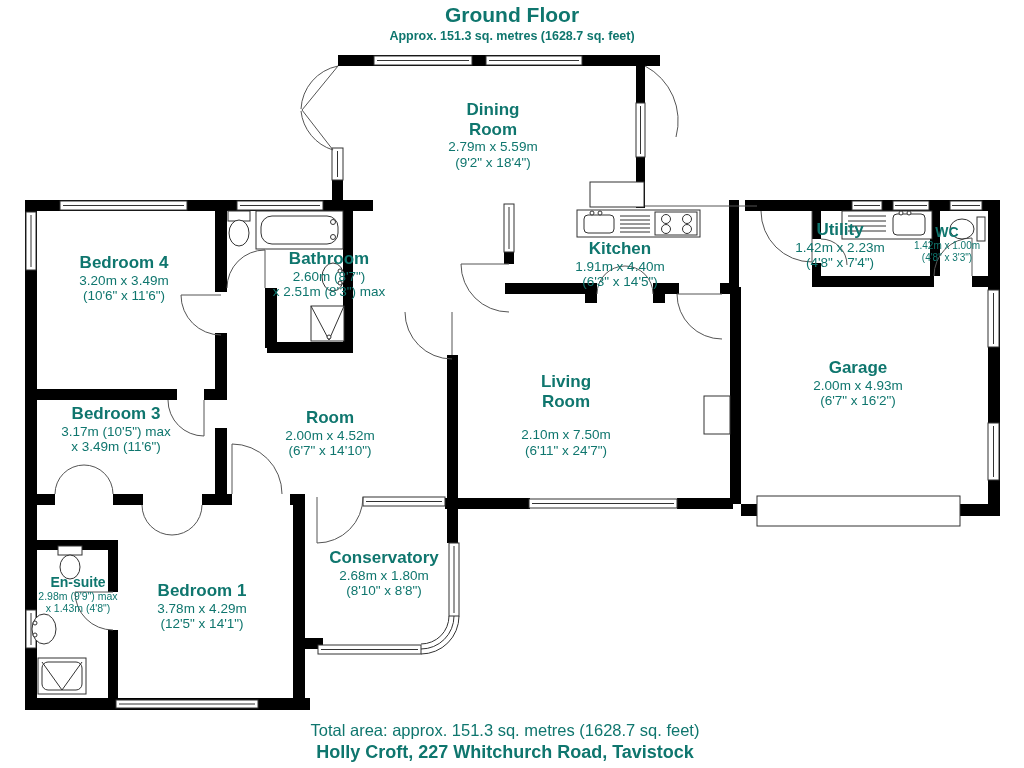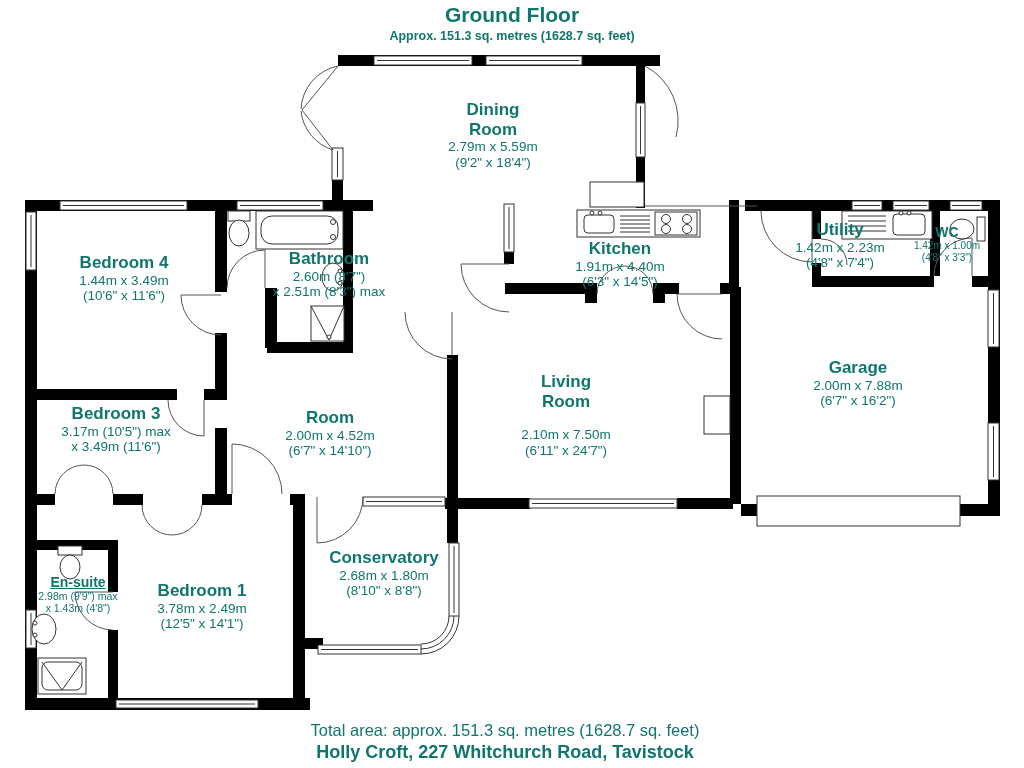--- a/index.html
+++ b/index.html
@@ -7,21 +7,21 @@
          font-family:"Liberation Sans", sans-serif;color:#0f766e;}
   svg{position:absolute;left:0;top:0;}
   .hdr{position:absolute;left:512px;top:3px;transform:translateX(-50%);text-align:center;white-space:nowrap;}
   .hdr .t{font-size:21px;font-weight:bold;}
   .hdr .s{font-size:12.5px;margin-top:2px;font-weight:bold;}
   .room-label{position:absolute;transform:translateX(-50%);text-align:center;line-height:1.15;}
   .room-label div{white-space:nowrap;}
   .room-label .wrap{white-space:normal;}
   .rname{font-size:17px;font-weight:bold;}
   .rdim{font-size:13.5px;}
-  .sm .rname{font-size:14px;text-decoration:underline;}
+  .sm .rname{font-size:14px;}
   .sm .rdim{font-size:10.5px;}
   .xs .rname{font-size:14px;}
   .xs .rdim{font-size:10px;}
   .ftr{position:absolute;left:505px;transform:translateX(-50%);text-align:center;white-space:nowrap;}
   .ftr.l1{top:721px;font-size:16.5px;}
   .ftr.l2{top:742px;font-size:18px;font-weight:bold;}
   
   .w{fill:#000;stroke:none;}
   .win{fill:#fff;stroke:#333;stroke-width:1;}
   .wl{stroke:#333;stroke-width:1;}
@@ -269,21 +269,21 @@
   </div>
 
   <div class="room-label xs" style="left:947px;top:224px;">
     <div class="rname">WC</div>
     <div class="rdim">1.42m x 1.00m</div>
     <div class="rdim">(4'8" x 3'3")</div>
   </div>
 
   <div class="room-label" style="left:858px;top:358px;">
     <div class="rname">Garage</div>
-    <div class="rdim">2.00m x 7.88m</div>
+    <div class="rdim">2.00m x 4.93m</div>
     <div class="rdim">(6'7" x 16'2")</div>
   </div>
 
   <div class="room-label" style="left:566px;top:356px;">
     <div class="rname wrap" style="width:80px;margin:16px auto;">Living Room</div>
     <div class="rdim">2.10m x 7.50m</div>
     <div class="rdim">(6'11" x 24'7")</div>
   </div>
 
   <div class="room-label" style="left:330px;top:408px;">
@@ -293,39 +293,39 @@
   </div>
 
   <div class="room-label" style="left:281px;top:249px;margin-left:48px;">
     <div class="rname">Bathroom</div>
     <div class="rdim">2.60m (8'7")</div>
     <div class="rdim">x 2.51m (8'3") max</div>
   </div>
 
   <div class="room-label" style="left:124px;top:253px;">
     <div class="rname">Bedroom 4</div>
-    <div class="rdim">1.44m x 3.49m</div>
+    <div class="rdim">3.20m x 3.49m</div>
     <div class="rdim">(10'6" x 11'6")</div>
   </div>
 
   <div class="room-label" style="left:116px;top:404px;">
     <div class="rname">Bedroom 3</div>
     <div class="rdim">3.17m (10'5") max</div>
     <div class="rdim">x 3.49m (11'6")</div>
   </div>
 
   <div class="room-label sm" style="left:78px;top:574px;">
     <div class="rname">En-suite</div>
     <div class="rdim">2.98m (9'9") max</div>
     <div class="rdim">x 1.43m (4'8")</div>
   </div>
 
   <div class="room-label" style="left:202px;top:581px;">
     <div class="rname">Bedroom 1</div>
-    <div class="rdim">3.78m x 2.49m</div>
+    <div class="rdim">3.78m x 4.29m</div>
     <div class="rdim">(12'5" x 14'1")</div>
   </div>
 
   <div class="room-label" style="left:384px;top:548px;">
     <div class="rname">Conservatory</div>
     <div class="rdim">2.68m x 1.80m</div>
     <div class="rdim">(8'10" x 8'8")</div>
   </div>
 
   <div class="ftr l1">Total area: approx. 151.3 sq. metres (1628.7 sq. feet)</div>

